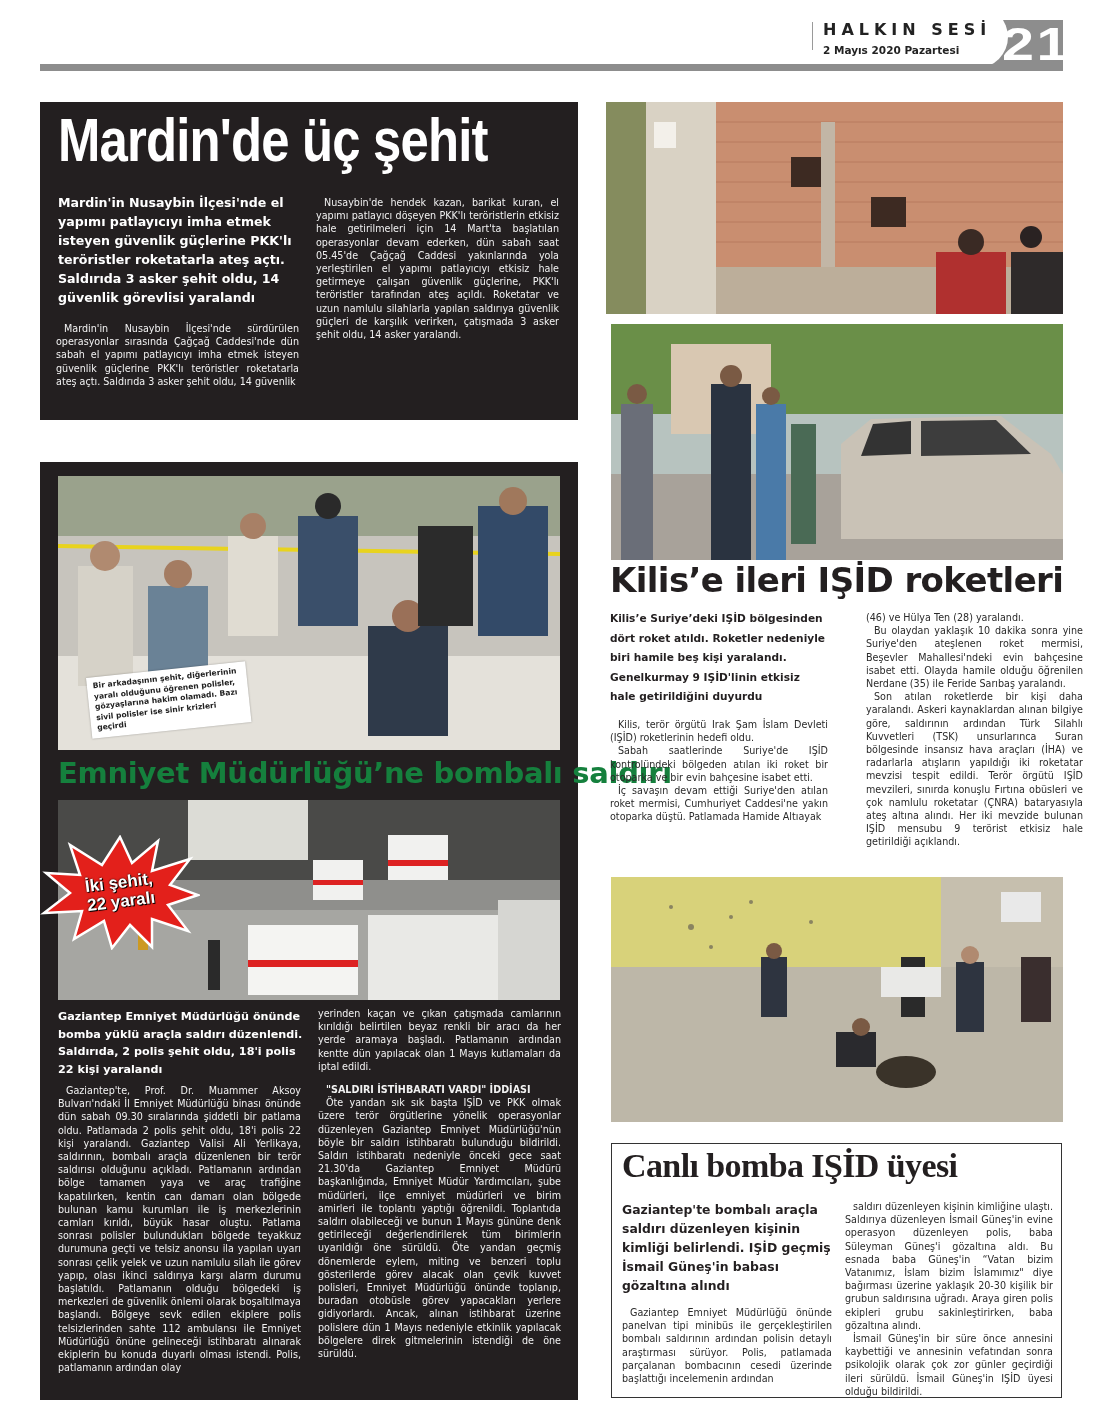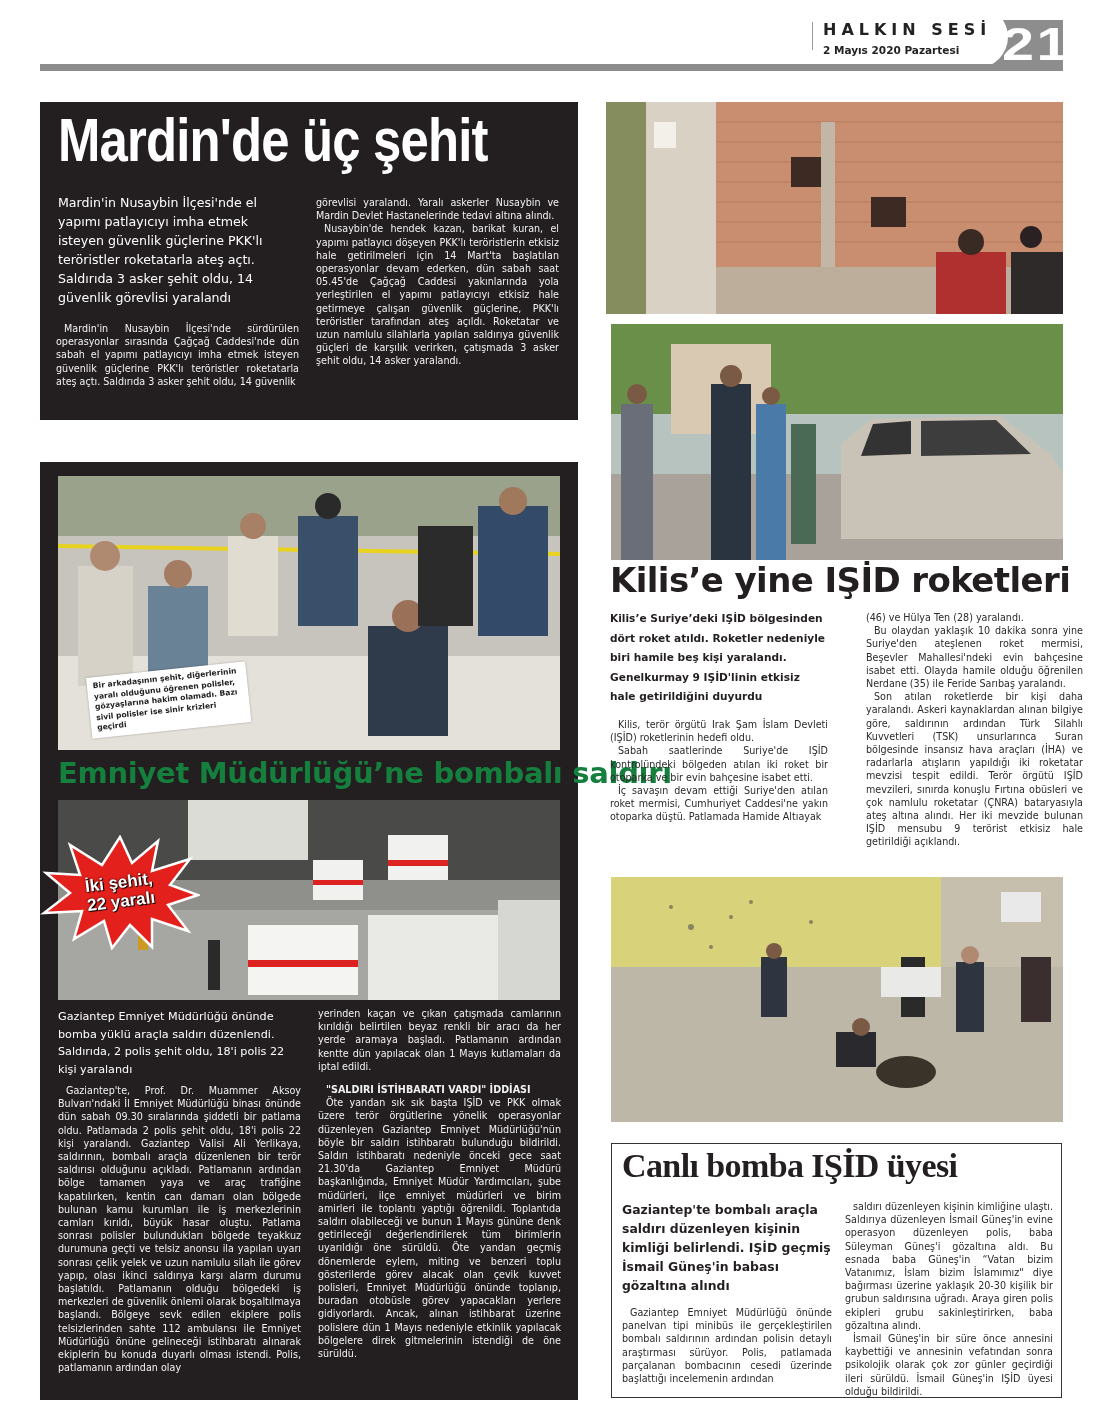--- a/index.html
+++ b/index.html
@@ -21,21 +21,21 @@
   
   .darkbox { background: #231f20; color: #fff; }
   .box-mardin { left: 40px; top: 102px; width: 538px; height: 318px; }
   .box-emniyet { left: 40px; top: 462px; width: 538px; height: 938px; }
 
   .title-mardin {
     left: 58px; top: 104px; font-family: "Liberation Sans", sans-serif; font-weight: bold;
     font-size: 62px; line-height: 72px; color: #fff; transform: scaleX(0.82); transform-origin: left top; letter-spacing: -1px; white-space: nowrap;
   }
 
-  .lead { font-weight: normal; font-size: 12.6px; line-height: 19px; color: #fff; font-family: "DejaVu Sans", sans-serif; }
+  .lead { font-weight: bold; font-size: 12.6px; line-height: 19px; color: #fff; font-family: "DejaVu Sans", sans-serif; }
   .body-text { font-size: 9.6px; line-height: 13.2px; text-align: justify; font-family: "DejaVu Sans", sans-serif; }
   .body-text p { margin: 0; text-indent: 8px; }
   .on-dark { color: #f2f2f2; }
   .on-light { color: #2a2a2a; }
 
   
   .photo { overflow: hidden; }
   .photo svg { display: block; width: 100%; height: 100%; }
 
   .title-emniyet {
@@ -74,21 +74,20 @@
 <div class="abs mast-date">2 Mayıs 2020 Pazartesi</div>
 <div class="abs mast-pagenum">21</div>
 
 <div class="abs darkbox box-mardin"></div>
 <div class="abs title-mardin">Mardin'de üç şehit</div>
 <div class="abs lead" style="left:58px; top:193px; width:240px;">Mardin'in Nusaybin İlçesi'nde el yapımı patlayıcıyı imha etmek isteyen güvenlik güçlerine PKK'lı teröristler roketatarla ateş açtı. Saldırıda 3 asker şehit oldu, 14 güvenlik görevlisi yaralandı</div>
 <div class="abs body-text on-dark" style="left:56px; top:322px; width:243px;">
   <p>Mardin'in Nusaybin İlçesi'nde sürdürülen operasyonlar sırasında Çağçağ Caddesi'nde dün sabah el yapımı patlayıcıyı imha etmek isteyen güvenlik güçlerine PKK'lı teröristler roketatarla ateş açtı. Saldırıda 3 asker şehit oldu, 14 güvenlik</p>
 </div>
 <div class="abs body-text on-dark" style="left:316px; top:196px; width:243px;">
-  <p style="text-indent:0">görevlisi yaralandı. Yaralı askerler Nusaybin ve Mardin Devlet Hastanelerinde tedavi altına alındı.</p>
   <p>Nusaybin'de hendek kazan, barikat kuran, el yapımı patlayıcı döşeyen PKK'lı teröristlerin etkisiz hale getirilmeleri için 14 Mart'ta başlatılan operasyonlar devam ederken, dün sabah saat 05.45'de Çağçağ Caddesi yakınlarında yola yerleştirilen el yapımı patlayıcıyı etkisiz hale getirmeye çalışan güvenlik güçlerine, PKK'lı teröristler tarafından ateş açıldı. Roketatar ve uzun namlulu silahlarla yapılan saldırıya güvenlik güçleri de karşılık verirken, çatışmada 3 asker şehit oldu, 14 asker yaralandı.</p>
 </div>
 
 <div class="abs photo" style="left:606px; top:102px; width:457px; height:212px;">
   <svg viewBox="0 0 457 212" preserveAspectRatio="none">
     <rect width="457" height="212" fill="#c9a184"></rect>
     <rect x="0" y="0" width="110" height="212" fill="#d9d2c4"></rect>
     <rect x="48" y="20" width="22" height="26" fill="#f3f0ea"></rect>
     <rect x="0" y="0" width="40" height="212" fill="#6f7a45" opacity="0.8"></rect>
     <rect x="110" y="0" width="347" height="170" fill="#c98e70"></rect>
@@ -188,21 +187,21 @@
 <div class="abs lead" style="left:58px; top:1008px; width:245px; font-size:11.2px; line-height:17.5px;">Gaziantep Emniyet Müdürlüğü önünde bomba yüklü araçla saldırı düzenlendi. Saldırıda, 2 polis şehit oldu, 18'i polis 22 kişi yaralandı</div>
 <div class="abs body-text on-dark" style="left:58px; top:1084px; width:243px;">
   <p>Gaziantep'te, Prof. Dr. Muammer Aksoy Bulvarı'ndaki İl Emniyet Müdürlüğü binası önünde dün sabah 09.30 sıralarında şiddetli bir patlama oldu. Patlamada 2 polis şehit oldu, 18'i polis 22 kişi yaralandı. Gaziantep Valisi Ali Yerlikaya, saldırının, bombalı araçla düzenlenen bir terör saldırısı olduğunu açıkladı. Patlamanın ardından bölge tamamen yaya ve araç trafiğine kapatılırken, kentin can damarı olan bölgede bulunan kamu kurumları ile iş merkezlerinin camları kırıldı, büyük hasar oluştu. Patlama sonrası polisler bulundukları bölgede teyakkuz durumuna geçti ve telsiz anonsu ila yapılan uyarı sonrası çelik yelek ve uzun namlulu silah ile görev yapıp, olası ikinci saldırıya karşı alarm durumu başlatıldı. Patlamanın olduğu bölgedeki iş merkezleri de güvenlik önlemi olarak boşaltılmaya başlandı. Bölgeye sevk edilen ekiplere polis telsizlerinden sahte 112 ambulansı ile Emniyet Müdürlüğü önüne gelineceği istihbaratı alınarak ekiplerin bu konuda duyarlı olması istendi. Polis, patlamanın ardından olay</p>
 </div>
 <div class="abs body-text on-dark" style="left:318px; top:1007px; width:243px;">
   <p style="text-indent:0">yerinden kaçan ve çıkan çatışmada camlarının kırıldığı belirtilen beyaz renkli bir aracı da her yerde aramaya başladı.  Patlamanın ardından kentte dün yapılacak olan 1 Mayıs kutlamaları da iptal edildi.</p>
   <p class="subhead" style="margin-left:8px">"SALDIRI İSTİHBARATI VARDI" İDDİASI</p>
   <p>Öte yandan sık sık başta IŞİD ve PKK olmak üzere terör örgütlerine yönelik operasyonlar düzenleyen Gaziantep Emniyet Müdürlüğü'nün böyle bir saldırı istihbaratı bulunduğu bildirildi. Saldırı istihbaratı nedeniyle önceki gece saat 21.30'da Gaziantep Emniyet Müdürü başkanlığında, Emniyet Müdür Yardımcıları, şube müdürleri, ilçe emniyet müdürleri ve birim amirleri ile toplantı yaptığı öğrenildi. Toplantıda saldırı olabileceği ve bunun 1 Mayıs gününe denk getirileceği değerlendirilerek tüm birimlerin uyarıldığı öne sürüldü. Öte yandan geçmiş dönemlerde eylem, miting ve benzeri toplu gösterilerde görev alacak olan çevik kuvvet polisleri, Emniyet Müdürlüğü önünde toplanıp, buradan otobüsle görev yapacakları yerlere gidiyorlardı. Ancak, alınan istihbarat üzerine polislere dün 1 Mayıs nedeniyle etkinlik yapılacak bölgelere direk gitmelerinin istendiği de öne sürüldü.</p>
 </div>
 
-<div class="abs title-kilis">Kilis’e yine IŞİD roketleri</div>
+<div class="abs title-kilis">Kilis’e ileri IŞİD roketleri</div>
 <div class="abs lead-dark" style="left:610px; top:609px; width:215px;">Kilis’e Suriye’deki IŞİD bölgesinden dört roket atıldı. Roketler nedeniyle biri hamile beş kişi yaralandı. Genelkurmay 9 IŞİD'linin etkisiz hale getirildiğini duyurdu</div>
 <div class="abs body-text on-light" style="left:610px; top:718px; width:218px;">
   <p>Kilis, terör örgütü Irak Şam İslam Devleti (IŞİD) roketlerinin hedefi oldu.</p>
   <p>Sabah saatlerinde Suriye'de IŞİD kontrolündeki bölgeden atılan iki roket bir otoparka ve bir evin bahçesine isabet etti.</p>
   <p>İç savaşın devam ettiği Suriye'den atılan roket mermisi, Cumhuriyet Caddesi'ne yakın otoparka düştü. Patlamada Hamide Altıayak</p>
 </div>
 <div class="abs body-text on-light" style="left:846px; top:611px; width:217px;margin-left:20px;">
   <p style="text-indent:0">(46) ve Hülya Ten (28) yaralandı.</p>
   <p>Bu olaydan yaklaşık 10 dakika sonra yine Suriye'den ateşlenen roket mermisi, Beşevler Mahallesi'ndeki evin bahçesine isabet etti. Olayda hamile olduğu öğrenilen Nerdane (35) ile Feride Sarıbaş yaralandı.</p>
   <p>Son atılan roketlerde bir kişi daha yaralandı. Askeri kaynaklardan alınan bilgiye göre, saldırının ardından Türk Silahlı Kuvvetleri (TSK) unsurlarınca Suran bölgesinde insansız hava araçları (İHA) ve radarlarla atışların yapıldığı iki roketatar mevzisi tespit edildi. Terör örgütü IŞİD mevzileri, sınırda konuşlu Fırtına obüsleri ve çok namlulu roketatar (ÇNRA) bataryasıyla ateş altına alındı. Her iki mevzide bulunan IŞİD mensubu 9 terörist etkisiz hale getirildiği açıklandı.</p>

